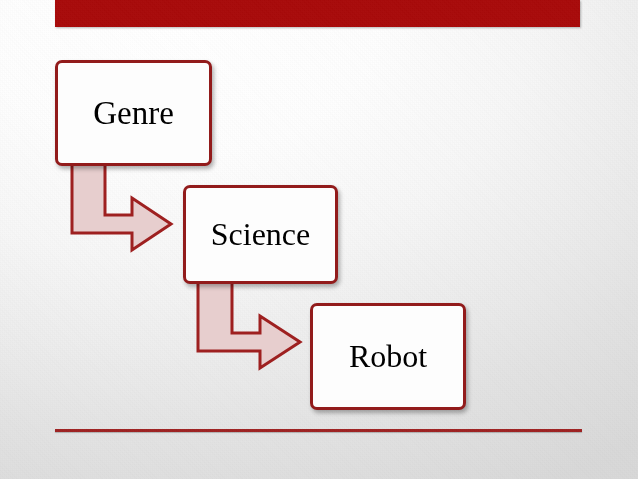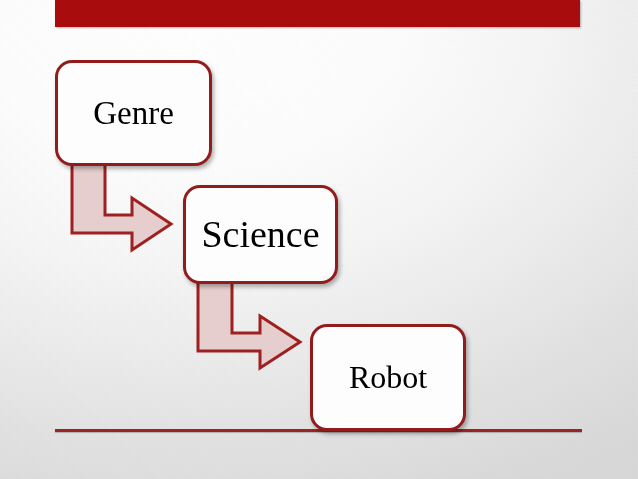--- a/index.html
+++ b/index.html
@@ -48,21 +48,21 @@
     height: 27px;
     background: #A80A0A;
     box-shadow: 1px 1px 2px rgba(0,0,0,0.28);
   }
 
   .node {
     position: absolute;
     box-sizing: border-box;
     background: #FDFDFD;
     border: 3px solid #921B1B;
-    border-radius: 17px;
+    border-radius: 7px;
     display: flex;
     align-items: center;
     justify-content: center;
     text-align: center;
     color: #000000;
     line-height: 1.05;
     box-shadow: 2px 3px 4px rgba(0,0,0,0.30);
     z-index: 5;
   }
 
@@ -72,30 +72,29 @@
     width: 157px;
     height: 106px;
     font-size: 33px;
   }
 
   #node-scifi {
     left: 183px;
     top: 185px;
     width: 155px;
     height: 99px;
-    font-size: 38px;
+    font-size: 32px;
   }
 
   #node-robot {
     left: 310px;
     top: 303px;
     width: 156px;
     height: 107px;
     font-size: 32px;
-    margin-top: 21px;
   }
 
   .node .label {
     display: block;
     padding: 0 6px;
   }
 
   .arrow-svg {
     position: absolute;
     z-index: 2;

